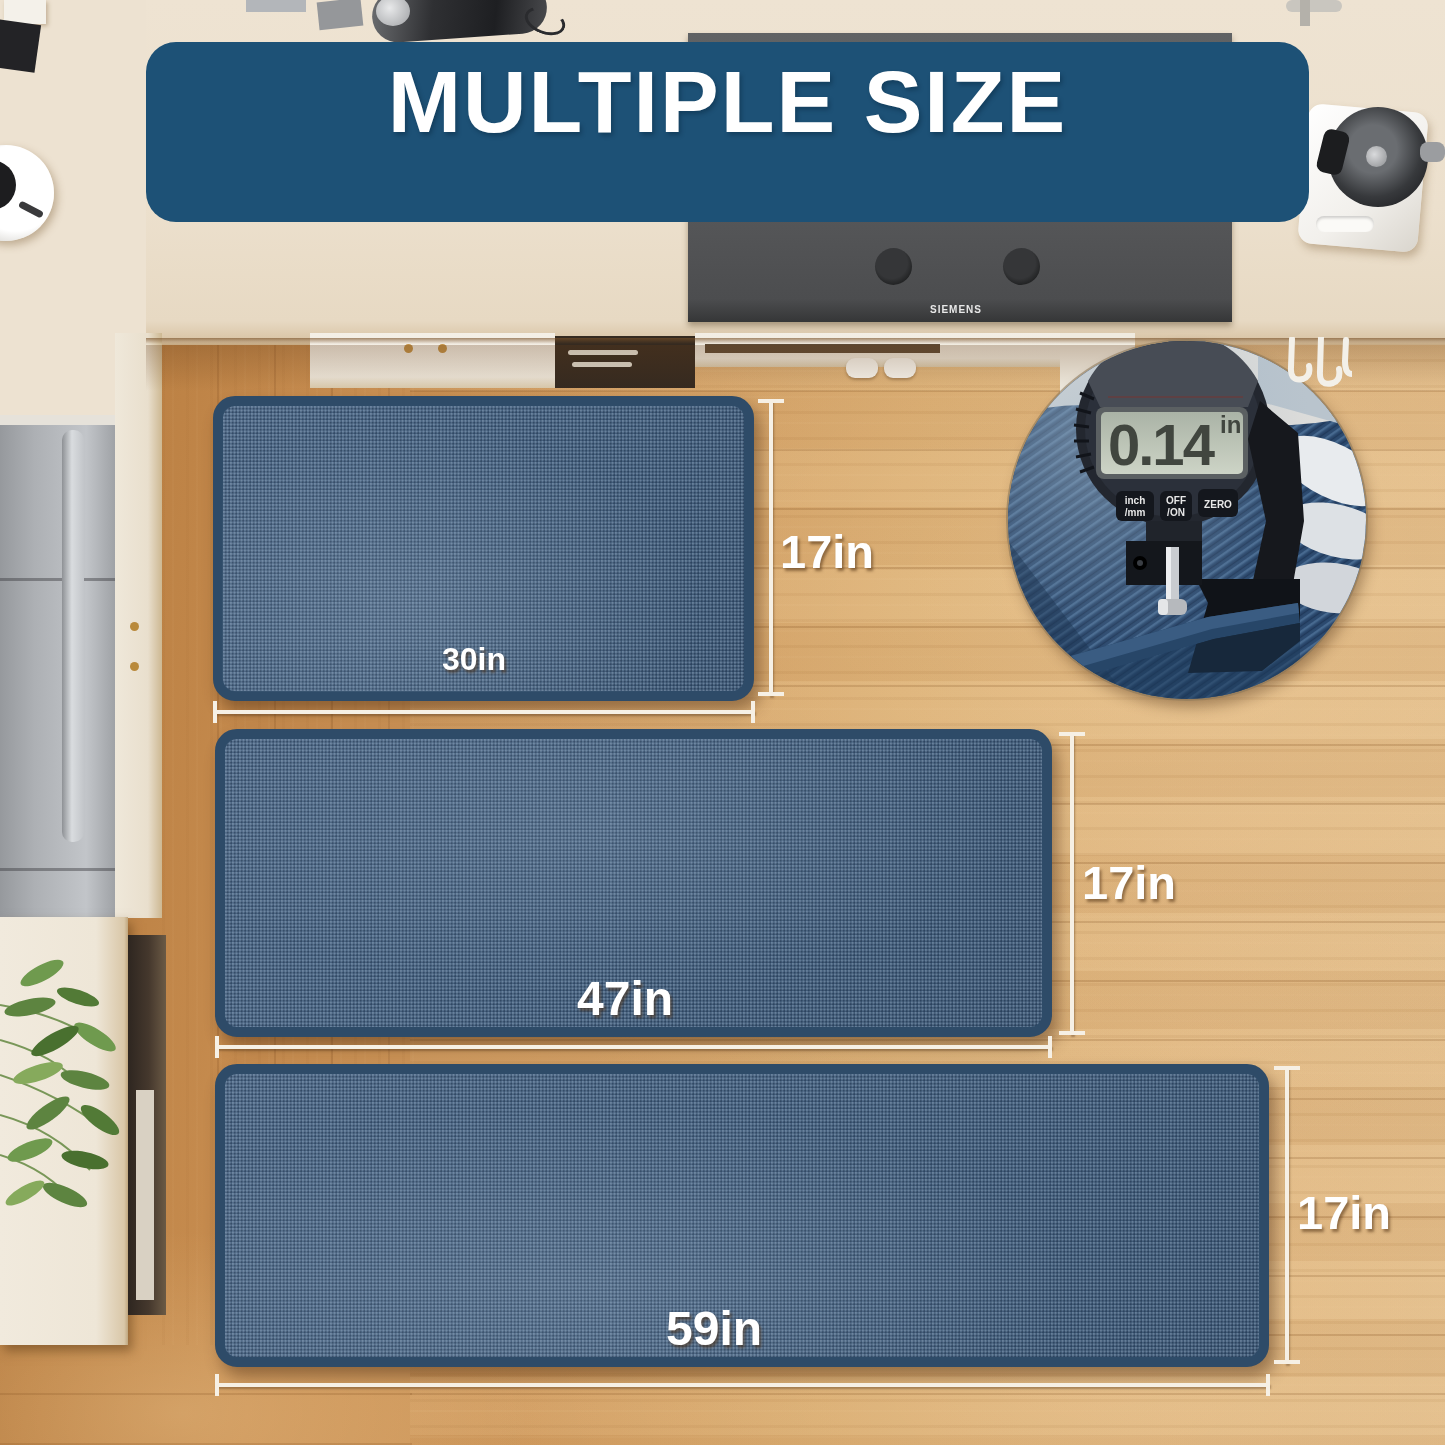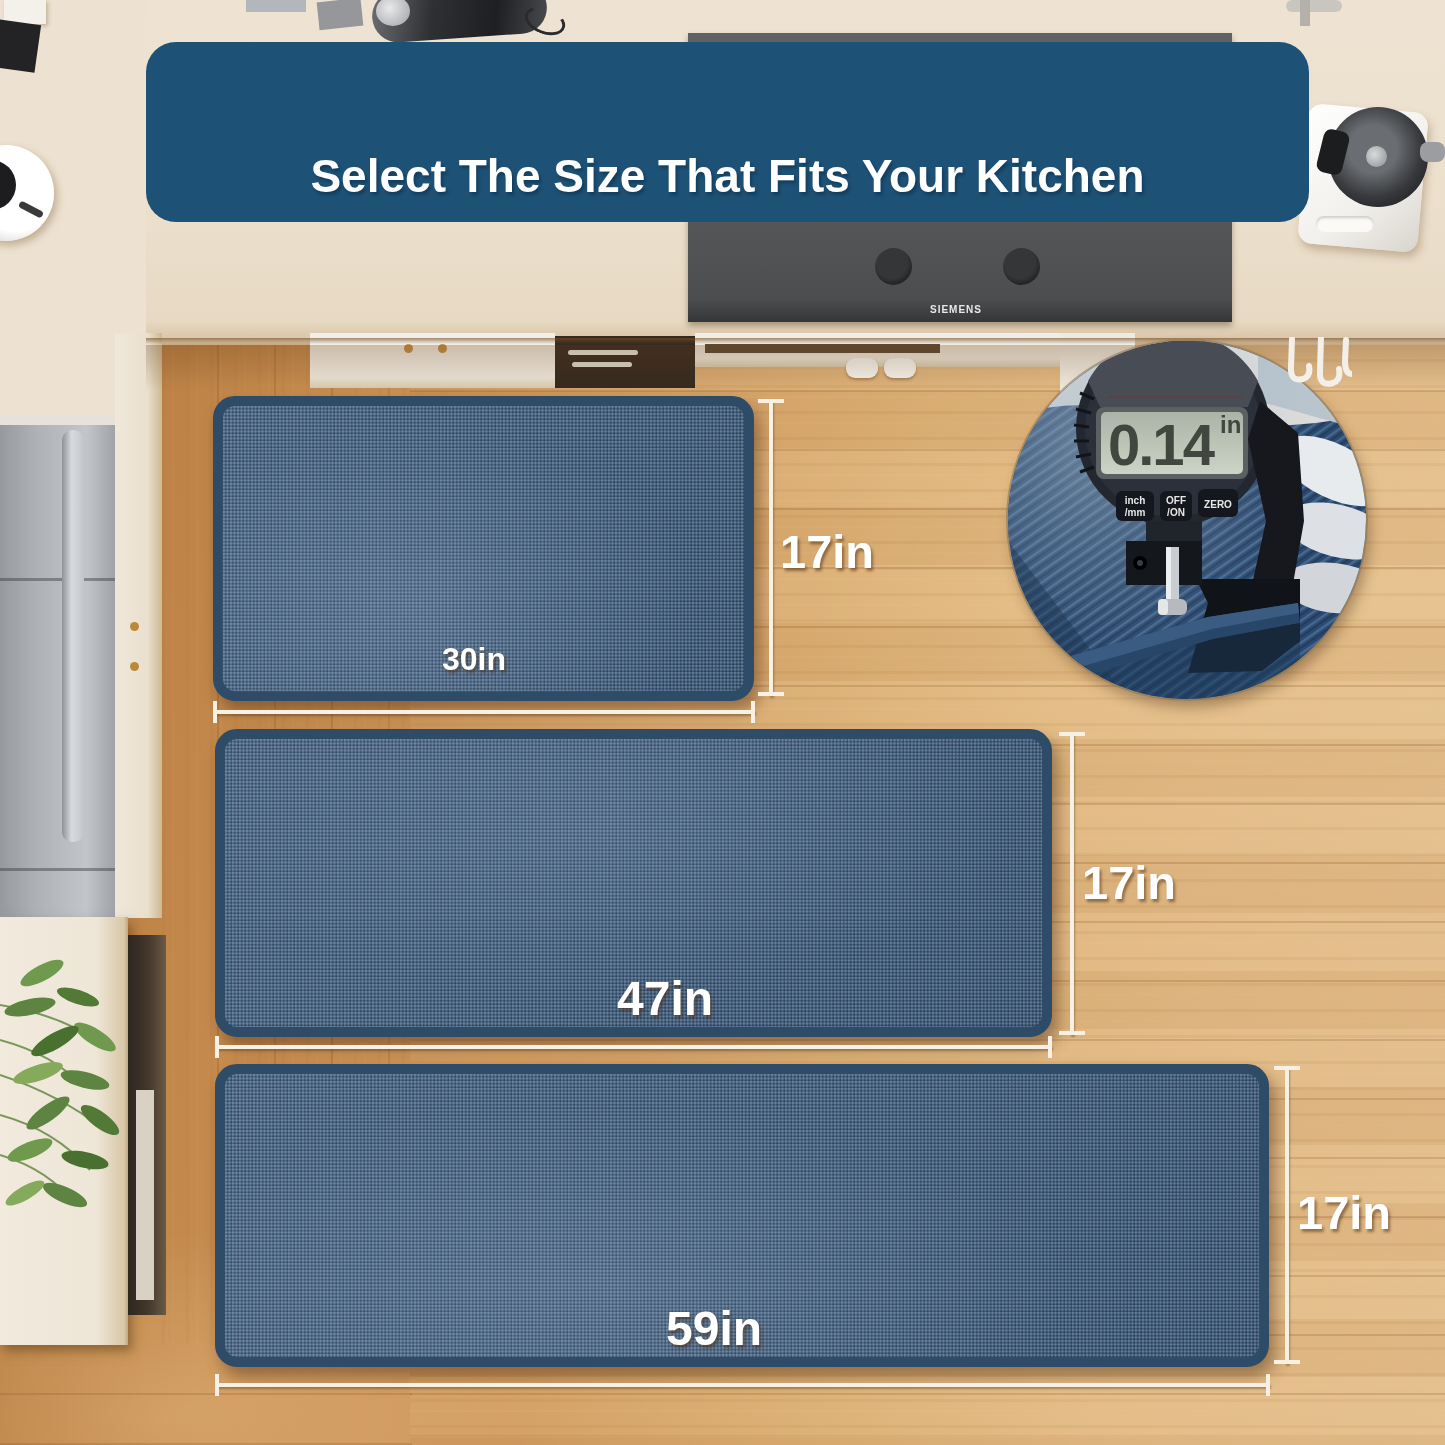--- a/index.html
+++ b/index.html
@@ -153,41 +153,41 @@
 <div class="abs" style="left:1420px;top:142px;width:25px;height:20px;border-radius:8px;background:#9b9da0;"></div>
 
 <div class="abs" style="left:1316px;top:216px;width:58px;height:16px;border-radius:8px;background:#fbfaf7;box-shadow:inset 0 2px 3px rgba(0,0,0,.18);"></div>
 
 <div class="abs" style="left:1286px;top:0;width:56px;height:12px;border-radius:6px;background:#c9c6bf;"></div>
 <div class="abs" style="left:1300px;top:0;width:10px;height:26px;background:#b4b1aa;"></div>
 
 <div class="abs" id="banner" style="left:146px;top:42px;width:1163px;height:180px;border-radius:30px;
   background:#1d5176;"></div>
 
-
-<div class="abs" style="left:146px;top:149px;width:1163px;text-align:center;color:#fff;
-  font-size:46px;font-weight:bold;text-shadow:2px 3px 3px rgba(0,30,50,.35);">Select The Size That Fits Your Kitchen</div>
+<div class="abs" style="left:146px;top:51px;width:1163px;text-align:center;color:#fff;
+  font-size:88px;font-weight:bold;letter-spacing:2px;text-shadow:2px 3px 4px rgba(0,30,50,.35);">MULTIPLE SIZE</div>
+
 
 <div class="abs mat" style="left:213px;top:396px;width:541px;height:305px;border-radius:22px;
   border:10px solid #2e4b68;box-sizing:border-box;
   box-shadow:6px 10px 16px rgba(70,40,15,.45);"></div>
 
 <div class="abs" style="left:222px;top:405px;width:523px;height:287px;border-radius:16px;
   background:radial-gradient(420px 260px at 36% 70%, rgba(215,230,245,.14), rgba(215,230,245,0) 70%);"></div>
 
 <div class="lbl" style="left:442px;top:641px;font-size:32px;">30in</div>
 
 <div class="abs mat" style="left:215px;top:729px;width:837px;height:308px;border-radius:22px;
   border:10px solid #2e4b68;box-sizing:border-box;
   box-shadow:6px 10px 16px rgba(70,40,15,.45);"></div>
 
 <div class="abs" style="left:225px;top:739px;width:817px;height:288px;border-radius:16px;
   background:radial-gradient(600px 240px at 45% 30%, rgba(215,230,245,.10), rgba(215,230,245,0) 70%);"></div>
 
-<div class="lbl" style="left:577px;top:971px;font-size:48px;padding-left:40px;">47in</div>
+<div class="lbl" style="left:577px;top:971px;font-size:48px;">47in</div>
 
 <div class="abs mat" style="left:215px;top:1064px;width:1054px;height:303px;border-radius:22px;
   border:10px solid #2e4b68;box-sizing:border-box;
   box-shadow:6px 10px 16px rgba(70,40,15,.45);"></div>
 
 <div class="abs" style="left:225px;top:1074px;width:1034px;height:283px;border-radius:16px;
   background:radial-gradient(700px 260px at 35% 75%, rgba(215,230,245,.12), rgba(215,230,245,0) 70%);"></div>
 
 <div class="lbl" style="left:666px;top:1301px;font-size:48px;">59in</div>
 

